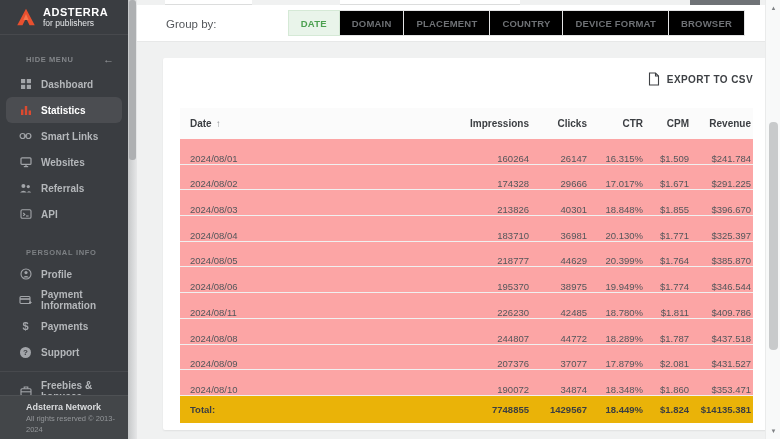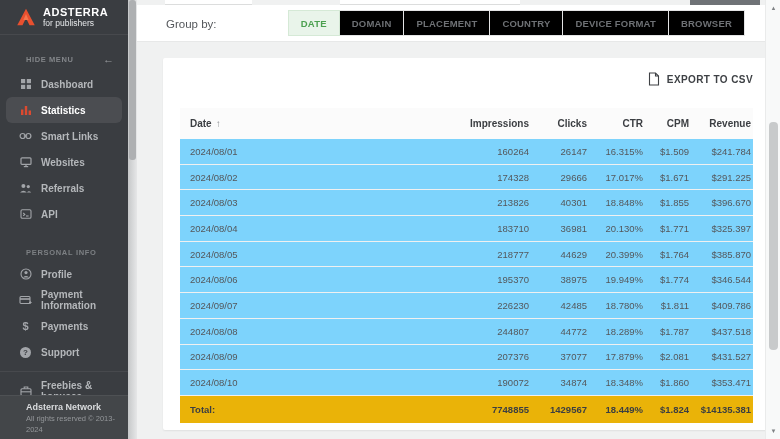--- a/index.html
+++ b/index.html
@@ -42,21 +42,21 @@
   .tab { height:26px; display:flex; align-items:center; padding:0 12px; font-size:9.5px; letter-spacing:.2px; font-weight:bold; color:#6e7175; background:#000000; border:1px solid #e3e4e5; margin-left:-1px; cursor:pointer; white-space:nowrap; }
   .tab.active { background:#e9f4ea; color:#4ca050; border-color:#d5e9d6; z-index:2; }
 
   
   .card { position:absolute; left:12px; top:58px; width:607px; height:372px; background:#ffffff; border-radius:2px; box-shadow:0 1px 2px rgba(0,0,0,.07);margin-left:14px; }
   .export-btn { position:absolute; right:17px; top:14px; display:flex; align-items:center; gap:7px; cursor:pointer; }
   .export-btn .xlabel { font-size:10px; font-weight:bold; letter-spacing:.4px; color:#3e4145; }
 
   .table { position:absolute; left:17px; top:50px; width:573px; }
   .thead { display:flex; align-items:center; height:31px; background:#fbfbfb; font-size:10px; font-weight:bold; color:#3b3e42; }
-  .trow { display:flex; align-items:center; height:25.7px; border-bottom:1px solid #f0f0f0; font-size:9.5px; color:#54575b; background:#7dd3fc; }
+  .trow { display:flex; align-items:flex-end; height:25.7px; border-bottom:1px solid #f0f0f0; font-size:9.5px; color:#54575b; background:#fca5a5; }
   .ttotal { display:flex; align-items:center; height:27px; background:#eab308; font-size:9.5px; font-weight:bold; color:#3b3e42; }
   .c { white-space:nowrap; }
   .c-date { flex:1; text-align:left; padding-left:10px; }
   .c-imp { width:95px; text-align:right; }
   .c-clk { width:58px; text-align:right; }
   .c-ctr { width:56px; text-align:right; }
   .c-cpm { width:46px; text-align:right; }
   .c-rev { width:64px; text-align:right; padding-right:2px; }
   .sort-arrow { color:#8a8d91; font-weight:normal; font-size:10px; margin-left:4px; }
   .thead .c { cursor:pointer; }
@@ -302,21 +302,21 @@
         </div>
         <div class="trow">
           <div class="c c-date">2024/08/06</div>
           <div class="c c-imp">195370</div>
           <div class="c c-clk">38975</div>
           <div class="c c-ctr">19.949%</div>
           <div class="c c-cpm">$1.774</div>
           <div class="c c-rev">$346.544</div>
         </div>
         <div class="trow">
-          <div class="c c-date">2024/09/07</div>
+          <div class="c c-date">2024/08/11</div>
           <div class="c c-imp">226230</div>
           <div class="c c-clk">42485</div>
           <div class="c c-ctr">18.780%</div>
           <div class="c c-cpm">$1.811</div>
           <div class="c c-rev">$409.786</div>
         </div>
         <div class="trow">
           <div class="c c-date">2024/08/08</div>
           <div class="c c-imp">244807</div>
           <div class="c c-clk">44772</div>

